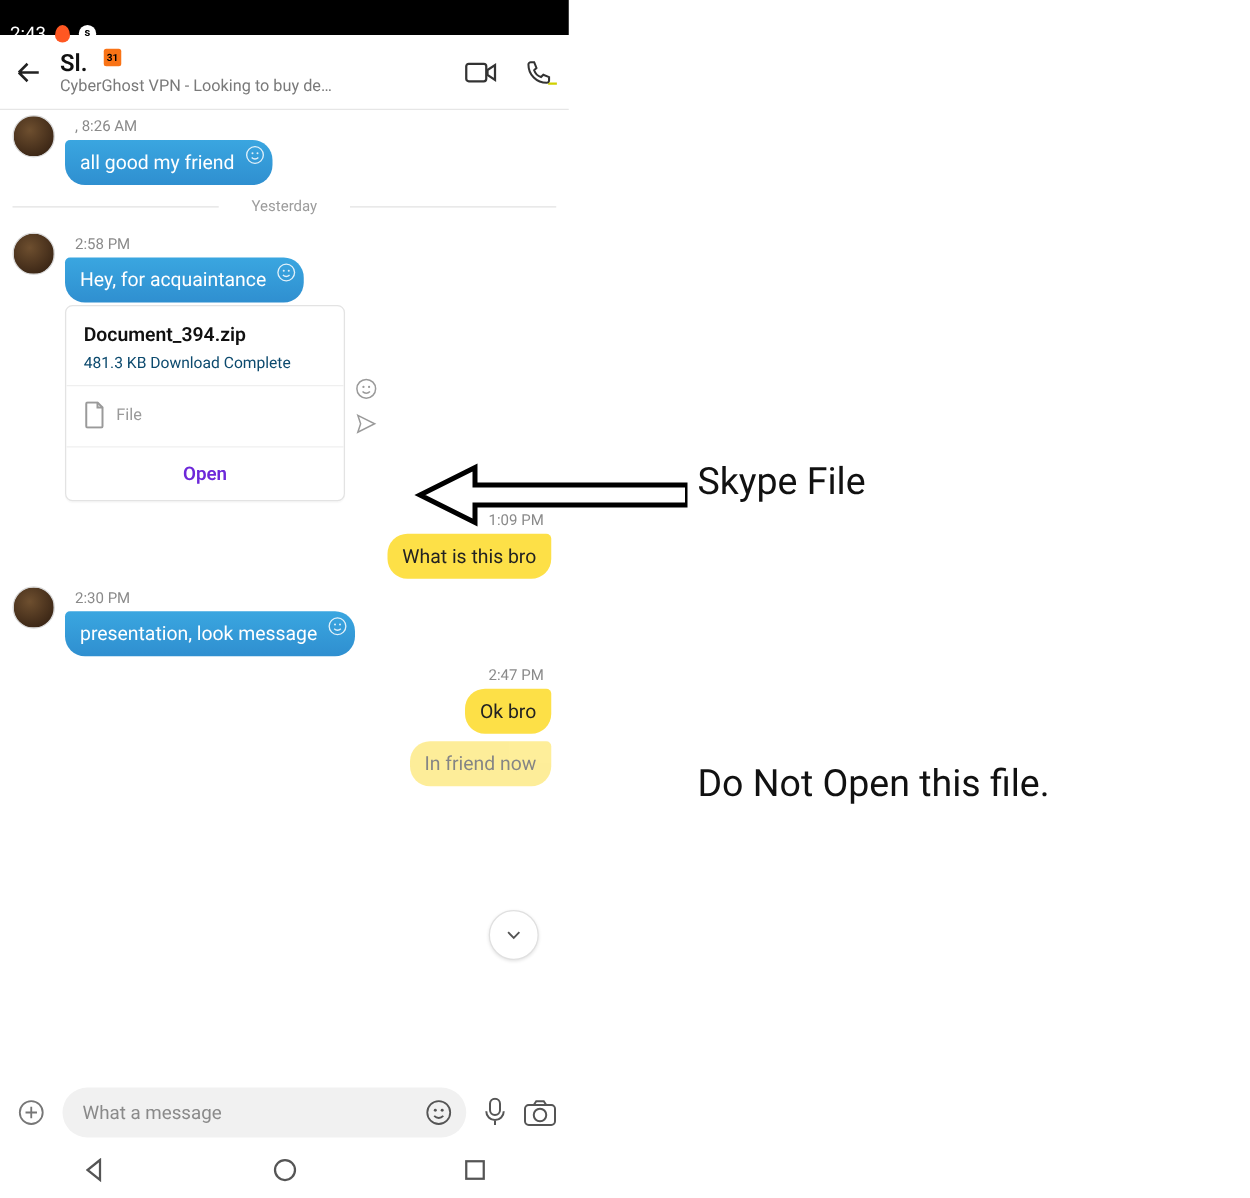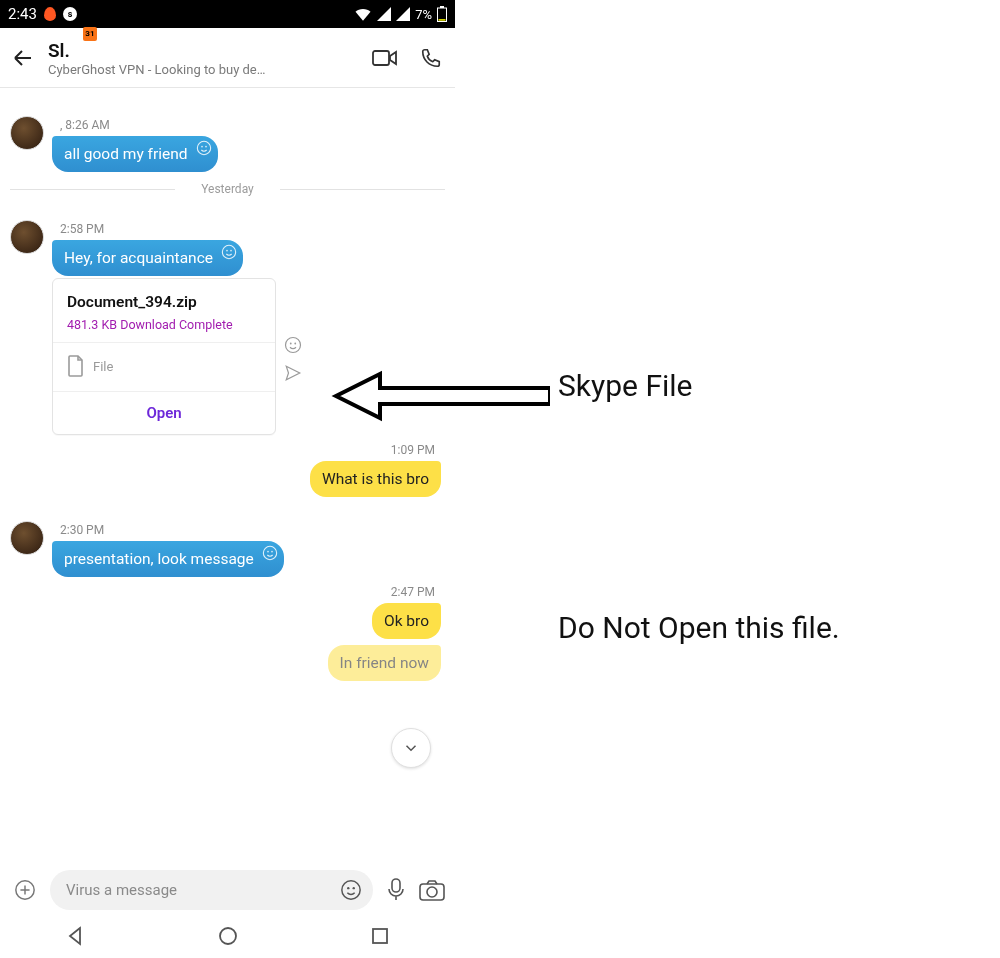--- a/index.html
+++ b/index.html
@@ -1,57 +1,57 @@
 <!DOCTYPE html>
 <html><head>
 <meta charset="utf-8">
 <style>
   * { box-sizing: border-box; margin: 0; padding: 0; }
   html, body { width: 1000px; height: 958px; background: #fff; font-family: -apple-system, "Segoe UI", Roboto, Arial, sans-serif; }
   .stage { position: relative; width: 1000px; height: 958px; }
   .phone { position: absolute; left: 0; top: 0; width: 455px; height: 958px; background: #fff; display: flex; flex-direction: column; }
   
-  .statusbar { height: 28px; background: #000; color: #fff; display: flex; align-items: center; font-size: 15px; padding: 0 8px; }
+  .statusbar { height: 28px; background: #000; color: #fff; display: flex; font-size: 15px; padding: 0 8px; flex-direction: column; }
   .sb-left { display: flex; align-items: center; gap: 6px; }
   .sb-right { margin-left: auto; display: flex; align-items: center; gap: 5px; }
   .sb-icon { width: 14px; height: 14px; display: inline-flex; align-items: center; justify-content: center; }
   .flame { width: 12px; height: 14px; background: #ff5722; border-radius: 50% 50% 50% 50% / 60% 60% 40% 40%; }
   .s-circle { width: 14px; height: 14px; background: #fff; border-radius: 50%; display:flex; align-items:center; justify-content:center; color:#000; font-size:9px; font-weight:bold;}
   .cal { width: 14px; height: 14px; background: #f97316; border-radius: 2px; color:#000; font-size:8px; display:flex; align-items:center; justify-content:center; font-weight:bold;margin-top:39px;}
   .wifi, .signal, .batt { display:inline-block; }
   .wifi svg, .signal svg, .batt svg { display:block; }
   .pct { font-size: 13px; }
   
   .chat-header { height: 60px; display: flex; align-items: center; padding: 0 10px; border-bottom: 1px solid #e6e6e6; gap: 12px; }
   .back { width: 26px; height: 26px; display:flex; align-items:center; justify-content:center;}
   .hdr-titles { flex: 1; min-width: 0; }
   .hdr-name { font-size: 19px; font-weight: 600; color: #111; white-space: nowrap; overflow: hidden; text-overflow: ellipsis; }
   .hdr-sub { font-size: 13px; color: #7a7a7a; white-space: nowrap; overflow: hidden; text-overflow: ellipsis; }
   .hdr-actions { display: flex; gap: 18px; }
   .hdr-icon { width: 28px; height: 28px; display:flex; align-items:center; justify-content:center; color:#333;}
   
   .chat-body { flex: 1; overflow: hidden; padding: 4px 10px 0 10px; position: relative; }
-  .row { display: flex; align-items: flex-start; margin-bottom: 6px; margin-top: 24px; }
+  .row { display: flex; align-items: flex-start; margin-bottom: 6px; }
   .avatar { width: 34px; height: 34px; border-radius: 50%; background: radial-gradient(circle at 40% 35%, #6e4f2f, #2c1a0e); flex: 0 0 34px; border: 1px solid #d8d8d8; }
   .col { flex: 1; padding-left: 8px; }
   .ts-small { font-size: 12px; color: #8a8a8a; margin: 2px 0 4px 8px; }
   .ts-right { font-size: 12px; color: #8a8a8a; text-align: right; margin: 2px 6px 4px 0; }
   .bubble-in { display: inline-block; background: linear-gradient(#3aa6e0,#2f8fd0); color: #fff; font-size: 15.5px; padding: 9px 30px 9px 12px; border-radius: 16px; border-top-left-radius: 4px; position: relative; max-width: 280px; }
   .bubble-in .smile { position: absolute; top: 4px; right: 6px; width: 16px; height: 16px; opacity: .85;}
   .bubble-out { display: inline-block; background: #fde047; color: #222; font-size: 15.5px; padding: 9px 12px; border-radius: 16px; border-top-right-radius: 4px; max-width: 280px; }
   .row-out { display: flex; justify-content: flex-end; padding-right: 4px; margin-bottom: 6px; flex-direction: column; align-items: flex-end;}
   .divider { text-align: center; font-size: 12px; color: #9c9c9c; position: relative; margin: 10px 0 14px; }
   .divider::before, .divider::after { content: ""; position: absolute; top: 50%; width: 38%; border-top: 1px solid #e2e2e2; }
   .divider::before { left: 0; } .divider::after { right: 0; }
   
   .file-wrap { display:flex; align-items:center;}
   .file-card { margin-top: 2px; width: 224px; background: #fff; border: 1px solid #e3e3e3; border-radius: 6px; overflow: hidden; box-shadow: 0 1px 1px rgba(0,0,0,.03);}
   .file-top { padding: 14px 14px 10px 14px; }
   .file-name { font-size: 15.5px; font-weight: 600; color: #111; }
-  .file-meta { font-size: 12.5px; color: #a21caf; margin-top: 6px; }
+  .file-meta { font-size: 12.5px; color: #0c4a6e; margin-top: 6px; }
   .file-mid { display: flex; align-items: center; gap: 8px; padding: 12px 14px 14px; border-top: 1px solid #efefef; color: #9a9a9a; font-size: 13px;}
   .file-icon { width: 18px; height: 22px; }
   .file-open { border-top: 1px solid #efefef; text-align: center; padding: 12px 0; font-size: 15px; font-weight: 600; color: #6d28d9; }
   .file-side { display:flex; flex-direction:column; gap:10px; padding: 6px 0 0 8px; color:#9a9a9a;}
   .file-side .iw { width:18px; height:18px;}
   
   .composer-wrap { padding: 8px 10px 4px; display: flex; align-items: center; gap: 10px; }
   .plus { width: 30px; height: 30px; display:flex; align-items:center; justify-content:center; color:#666;}
   .input-pill { flex: 1; height: 40px; background: #f1f1f1; border-radius: 20px; display: flex; align-items: center; padding: 0 10px 0 16px; color: #8a8a8a; font-size: 15px; }
   .input-text { flex: 1; }
@@ -258,21 +258,21 @@
     </div>
 
     <div class="composer-wrap">
       <div class="plus">
         <svg width="22" height="22" viewBox="0 0 24 24">
             <circle cx="12" cy="12" r="10" fill="none" stroke="#777" stroke-width="1.6"></circle>
             <path d="M12 7v10M7 12h10" stroke="#777" stroke-width="1.6"></path>
           </svg>
       </div>
       <div class="input-pill">
-        <span class="input-text">Virus a message</span>
+        <span class="input-text">What a message</span>
         <span class="pill-icon">
           <svg width="22" height="22" viewBox="0 0 24 24">
               <circle cx="12" cy="12" r="10" fill="none" stroke="#555" stroke-width="1.6"></circle>
               <circle cx="9" cy="10" r="1.3" fill="#555"></circle>
               <circle cx="15" cy="10" r="1.3" fill="#555"></circle>
               <path d="M8 15c1.2 1.2 2.6 1.8 4 1.8s2.8-.6 4-1.8" fill="none" stroke="#555" stroke-width="1.6"></path>
             </svg>
         </span>
       </div>
       <div class="side-icon">

